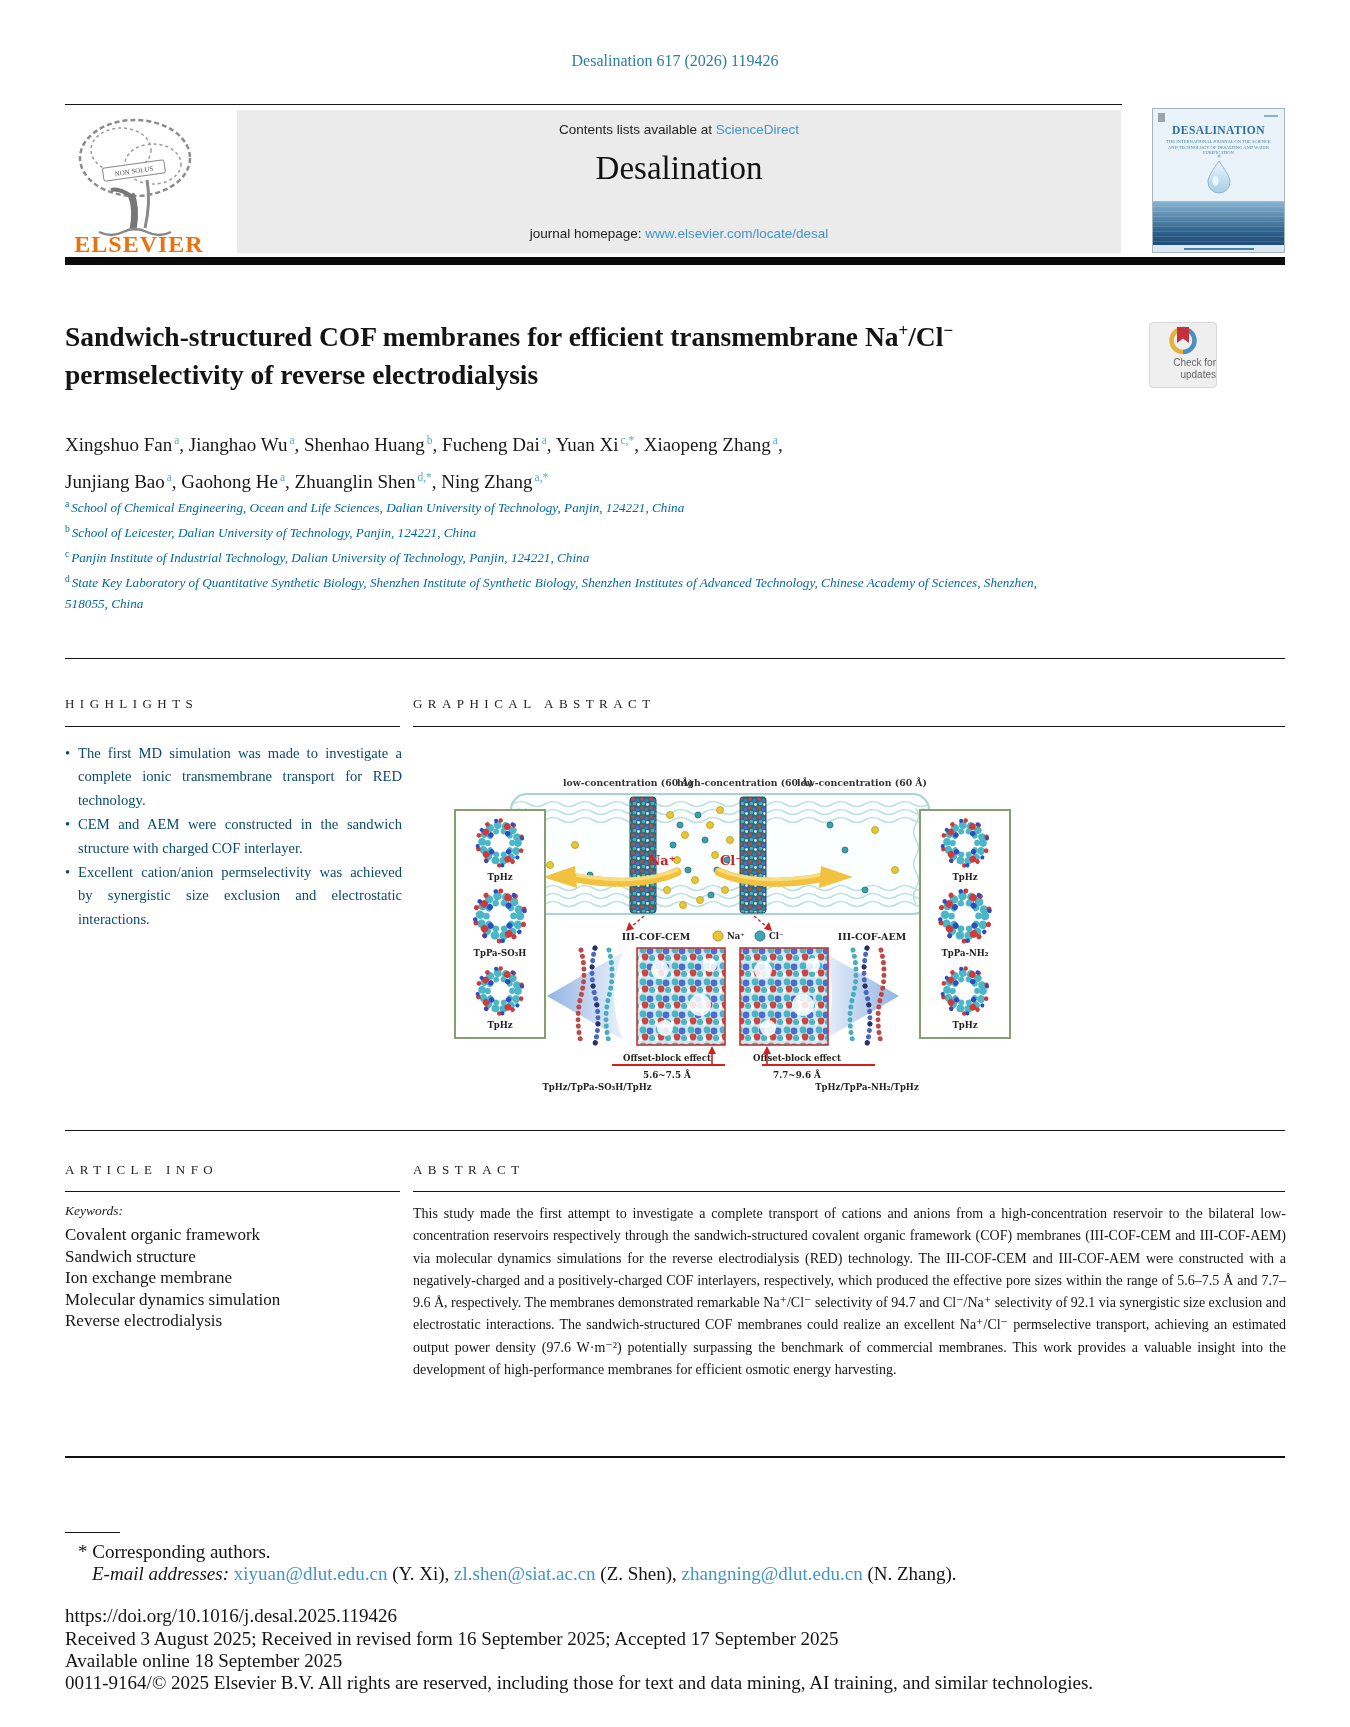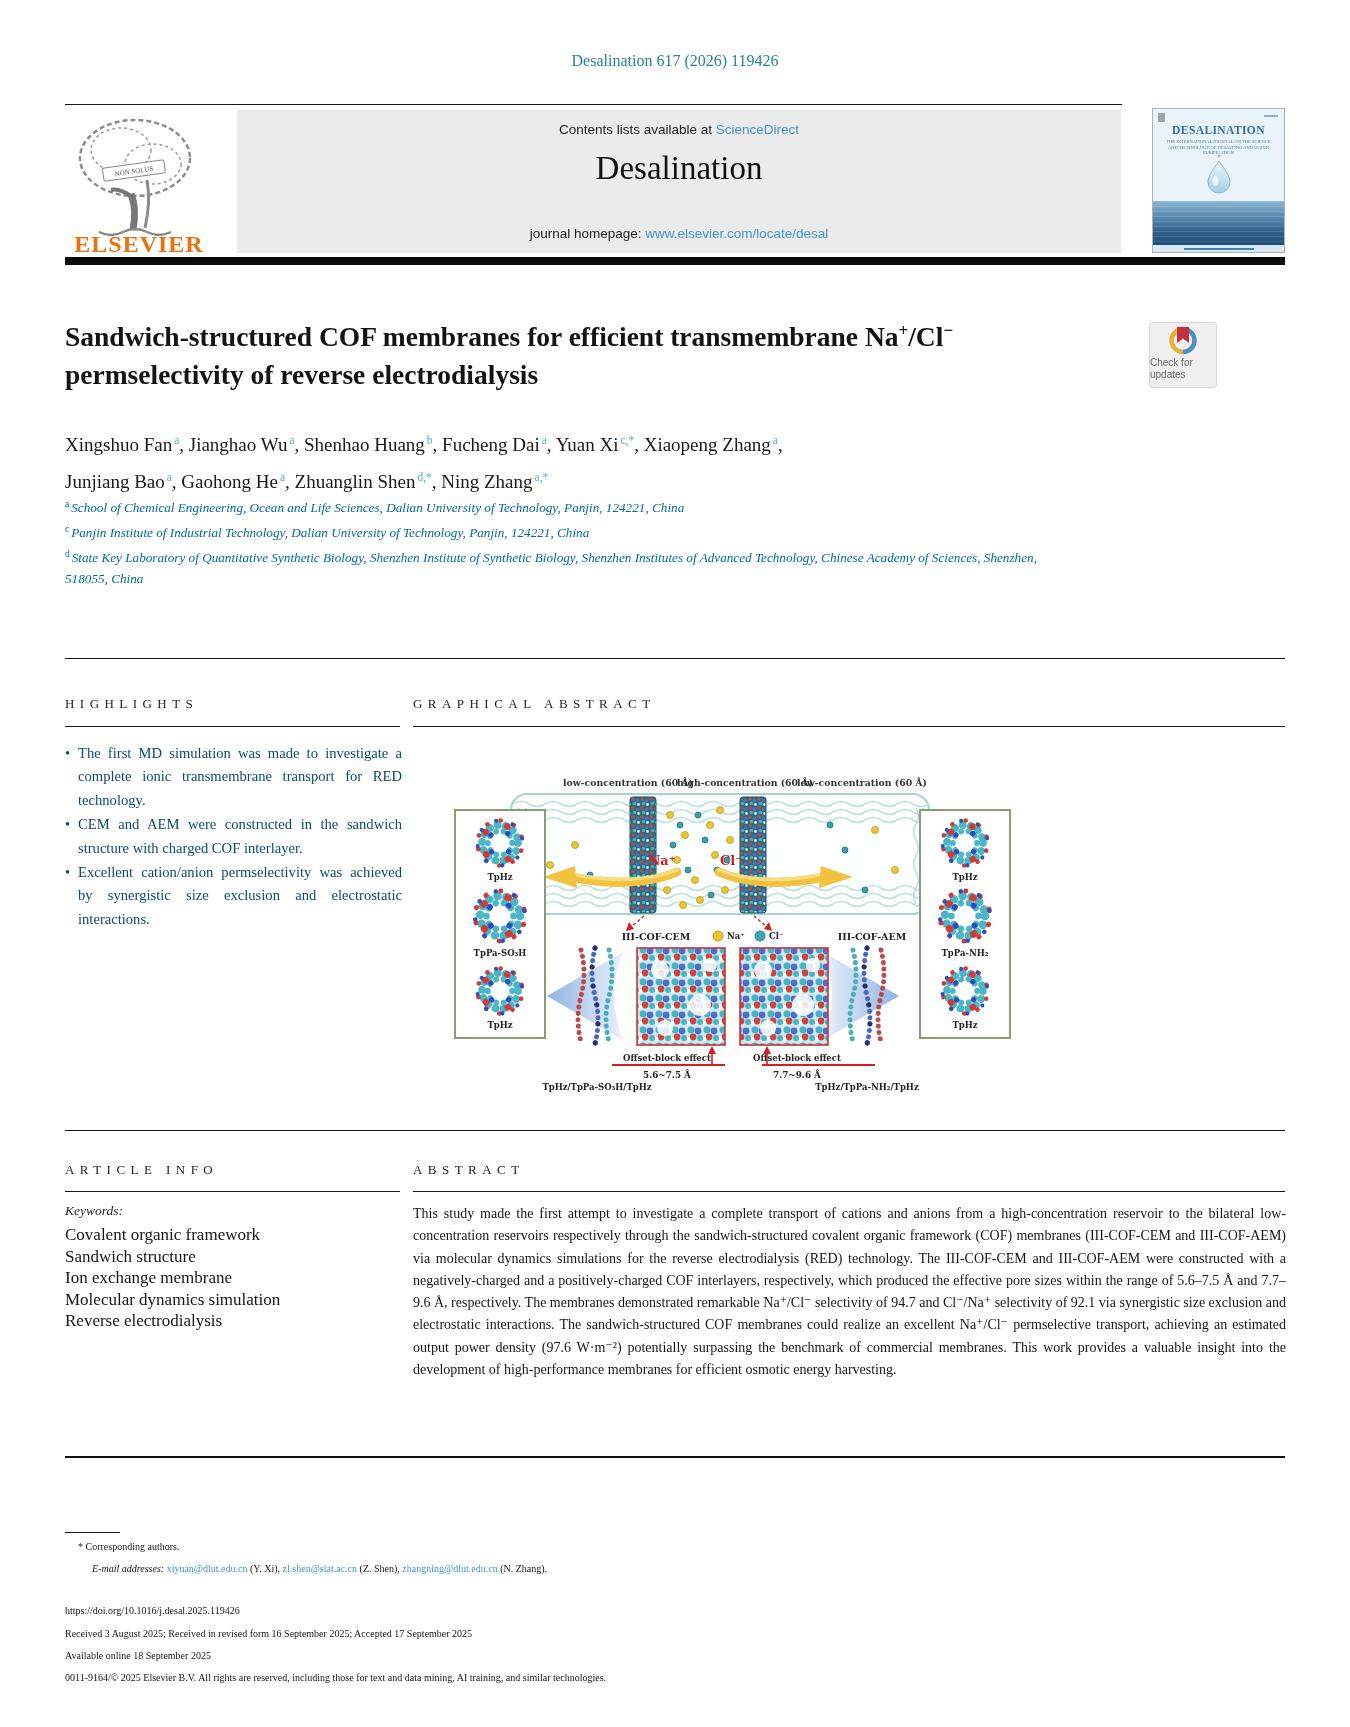--- a/index.html
+++ b/index.html
@@ -48,21 +48,21 @@
   .cover-ocean:after{content:"";position:absolute;inset:0;
       background:repeating-linear-gradient(180deg,rgba(255,255,255,.12) 0 1px,transparent 1px 5px);}
   .cover-strip{position:absolute;left:0;right:0;bottom:0;height:7px;background:#d9e8f2;}
   .cover-strip i{display:block;margin:2.5px auto;width:70px;height:2px;background:#4a7fae;}
   .cover-drop{position:absolute;top:44px;left:50%;transform:translateX(-50%);}
   .cover-minilogo{position:absolute;top:4px;left:5px;width:7px;height:9px;background:#9aa4aa;}
   .cover-vol{position:absolute;top:6px;right:6px;width:14px;height:2px;background:#8fb0c8;}
 
   
   .badge{left:1149px;top:322px;width:68px;height:66px;background:#efefef;border:1px solid #d7d7d7;
-         border-radius:4px;box-sizing:border-box;text-align:left;cursor:pointer;}
+         border-radius:4px;box-sizing:border-box;text-align:right;cursor:pointer;}
   .badge-txt{position:absolute;top:34px;width:100%;font-family:"Liberation Sans",sans-serif;
              font-size:10px;line-height:11.5px;color:#666;}
 
   
   .title{left:65px;top:312px;width:1070px;font-size:27.5px;line-height:38px;font-weight:bold;color:#141414;margin:0;}
   .title sup{font-size:17px;}
   .authors{left:65px;top:424px;font-size:19px;line-height:33px;color:#181818;}
   .asup{color:#58a9d8;font-size:11.5px;margin-left:2px;}
   .affils{left:65px;top:494px;width:1010px;font-size:13.2px;line-height:20.5px;font-style:italic;color:#0369a1;}
   .affils sup{font-style:normal;font-size:9.5px;margin-right:2px;}
@@ -82,21 +82,21 @@
 
   
   .kw-label{left:65px;top:1203px;font-style:italic;font-size:13.5px;}
   .kw-list{left:65px;top:1224px;font-size:17px;line-height:21.5px;color:#151515;}
 
   
   .abstract{left:413px;top:1203px;width:873px;font-size:14px;line-height:22.3px;
             text-align:justify;color:#151515;}
 
   
-  .fnote{font-size:10px;color:#151515;}
+  .fnote{font-size:19px;color:#151515;}
   .corresponding{left:78px;top:1541px;}
   .emails{left:92px;top:1563px;}
   .doi{left:65px;top:1605px;}
   .received{left:65px;top:1628px;}
   .available{left:65px;top:1650px;}
   .copyright{left:65px;top:1672px;}
 
   
   .figure{left:415px;top:770px;width:608px;height:325px;}
   .fig-svg text{font-family:"DejaVu Serif","Liberation Serif",serif;}
@@ -191,20 +191,21 @@
     </div>
   </div>
 
   <div class="abs authors">
     <div><span></span><span>Xingshuo Fan</span><sup class="asup">a</sup><span>, </span><span>Jianghao Wu</span><sup class="asup">a</sup><span>, </span><span>Shenhao Huang</span><sup class="asup">b</sup><span>, </span><span>Fucheng Dai</span><sup class="asup">a</sup><span>, </span><span>Yuan Xi</span><sup class="asup">c,*</sup><span>, </span><span>Xiaopeng Zhang</span><sup class="asup">a</sup><span>,</span></div>
     <div><span></span><span>Junjiang Bao</span><sup class="asup">a</sup><span>, </span><span>Gaohong He</span><sup class="asup">a</sup><span>, </span><span>Zhuanglin Shen</span><sup class="asup">d,*</sup><span>, </span><span>Ning Zhang</span><sup class="asup">a,*</sup></div>
   </div>
 
   <div class="abs affils">
     <div><sup>a</sup><span>School of Chemical Engineering, Ocean and Life Sciences, Dalian University of Technology, Panjin, 124221, China</span></div>
+    <div><sup>b</sup><span>School of Leicester, Dalian University of Technology, Panjin, 124221, China</span></div>
     <div><sup>c</sup><span>Panjin Institute of Industrial Technology, Dalian University of Technology, Panjin, 124221, China</span></div>
     <div><sup>d</sup><span>State Key Laboratory of Quantitative Synthetic Biology, Shenzhen Institute of Synthetic Biology, Shenzhen Institutes of Advanced Technology, Chinese Academy of Sciences, Shenzhen, 518055, China</span></div>
   </div>
 
   <div class="abs rule rule1"></div>
 
   <div class="abs shead hl-head">HIGHLIGHTS</div>
   <div class="abs rule hlrule"></div>
   <ul class="abs hl-list">
     <li>The first MD simulation was made to investigate a complete ionic transmembrane transport for RED technology.</li>

